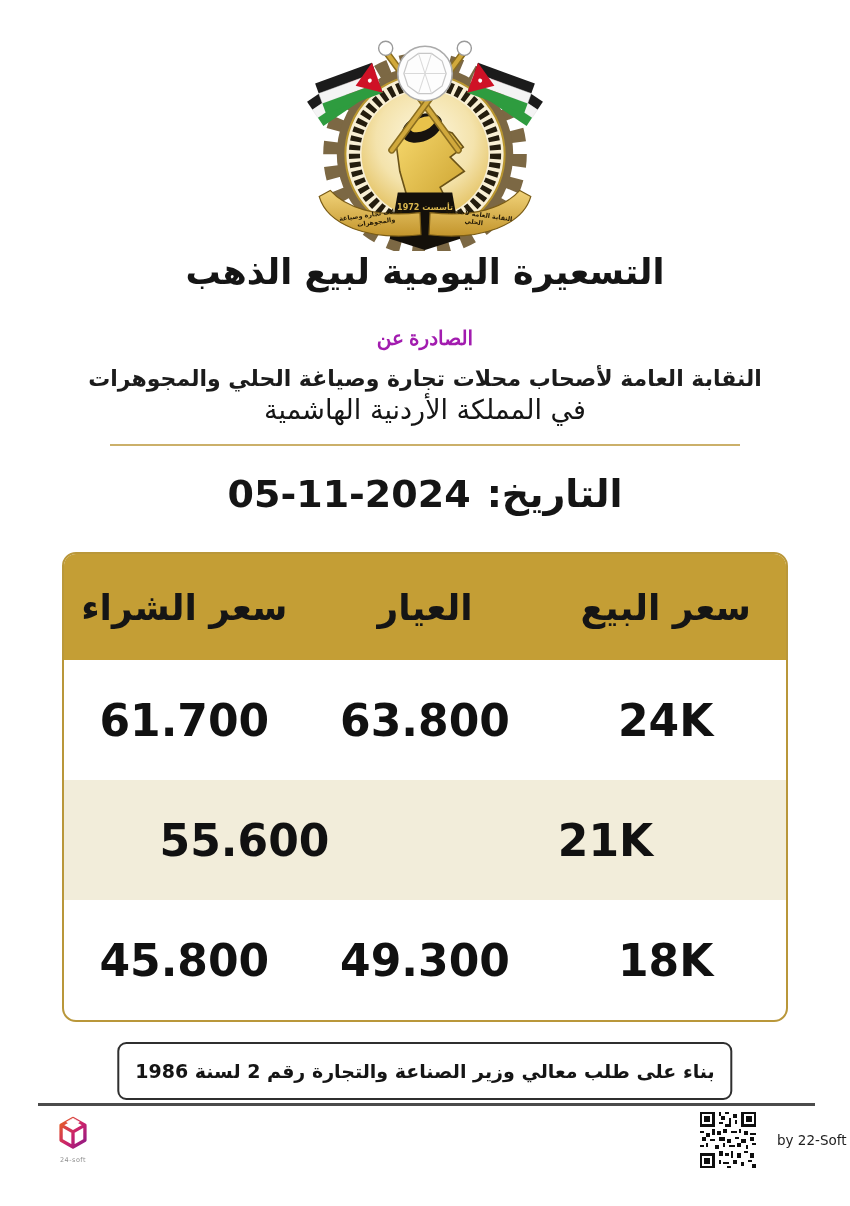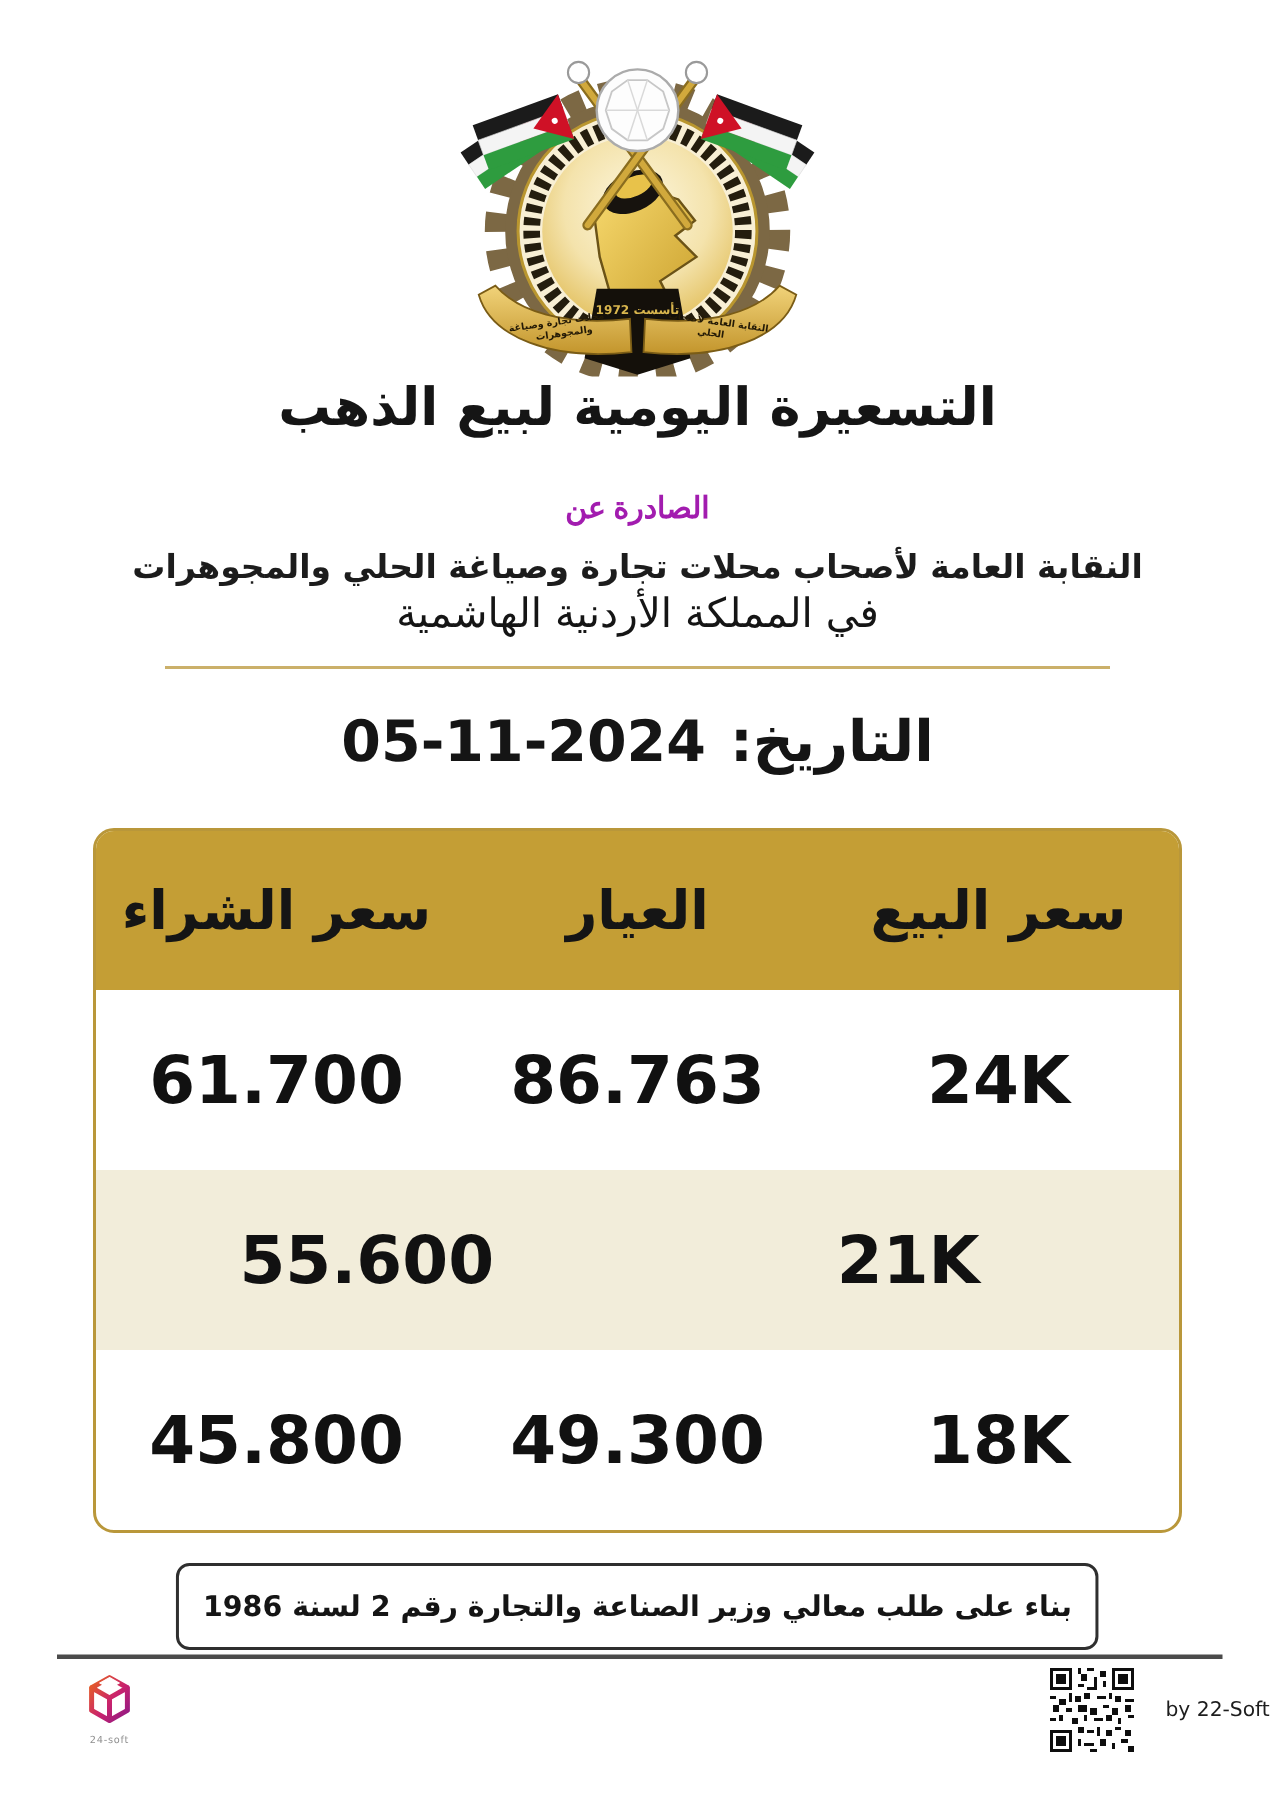--- a/index.html
+++ b/index.html
@@ -149,21 +149,21 @@
 </div>
 
 <div class="abs gold-table">
   <div class="t-head">
     <div class="cell">سعر البيع</div>
     <div class="cell">العيار</div>
     <div class="cell">سعر الشراء</div>
   </div>
   <div class="t-row">
     <div class="cell">24K</div>
-    <div class="cell">86.763</div>
+    <div class="cell">63.800</div>
     <div class="cell">61.700</div>
   </div>
   <div class="t-row cream">
     <div class="cell">21K</div>
     <div class="cell">55.600</div>
   </div>
   <div class="t-row">
     <div class="cell">18K</div>
     <div class="cell">49.300</div>
     <div class="cell">45.800</div>

